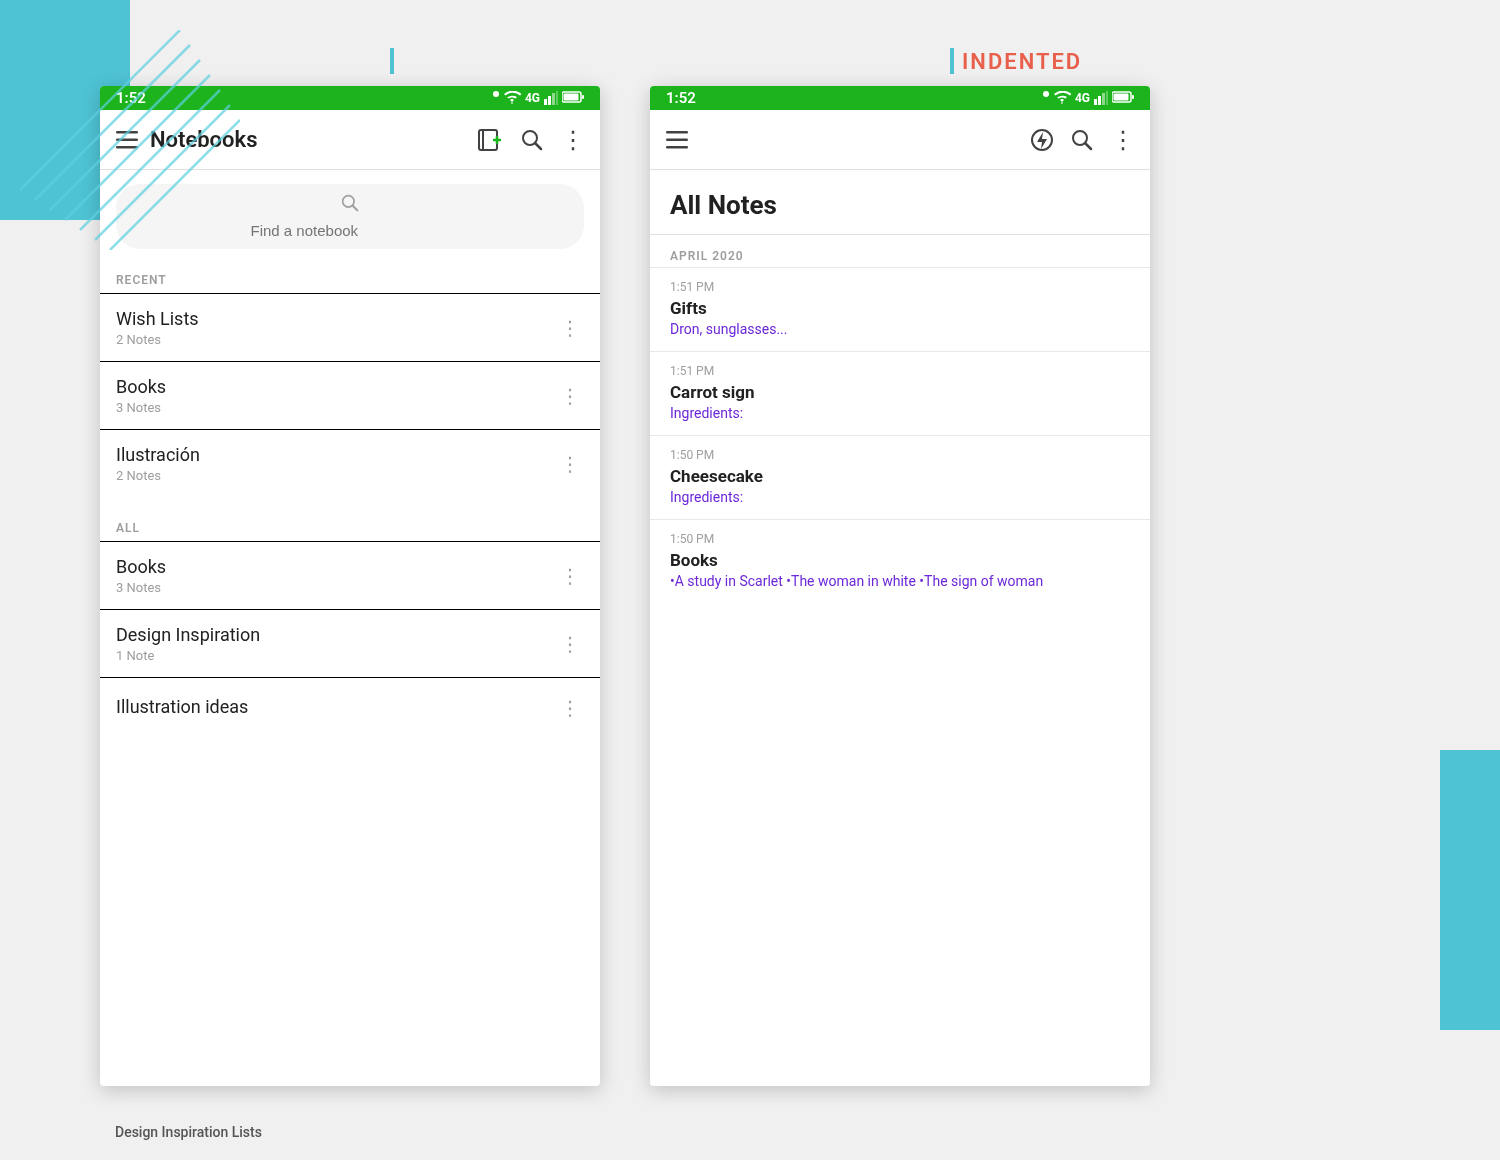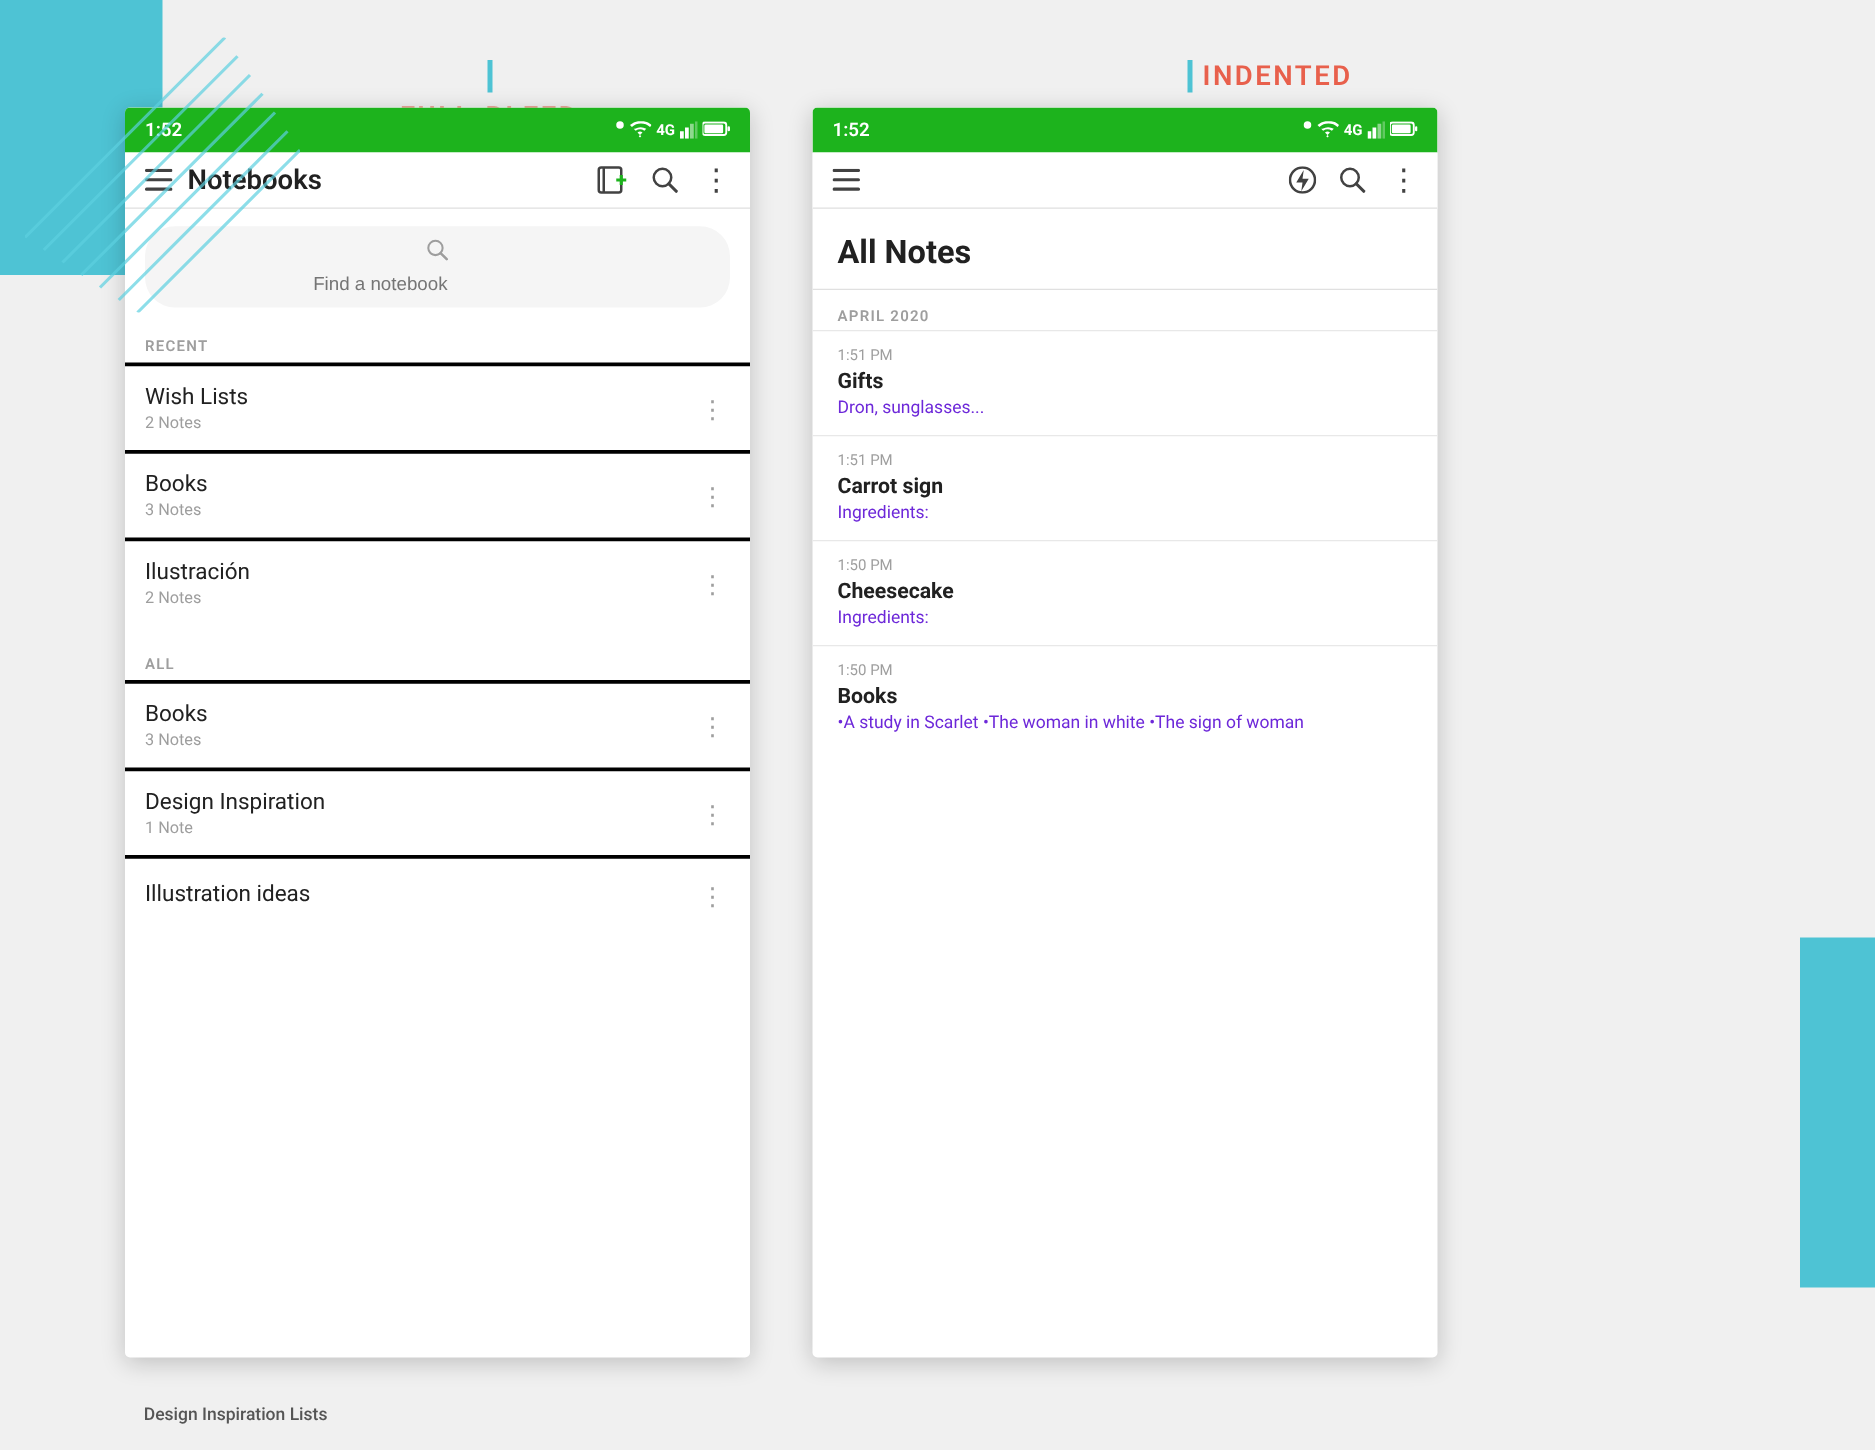--- a/index.html
+++ b/index.html
@@ -79,21 +79,21 @@
     .phone-right {
       left: 650px;
       width: 500px;
       height: 1000px;
     }
 
     
     .status-bar {
       background: #1db31d;
       color: white;
-      height: 36px;
+      height: 24px;
       display: flex;
       align-items: center;
       justify-content: space-between;
       padding: 0 16px;
       font-size: 15px;
       font-weight: 600;
     }
     .status-icons {
       display: flex;
       gap: 4px;
@@ -103,21 +103,21 @@
       width: 6px;
       height: 6px;
       border-radius: 50%;
       background: white;
       display: inline-block;
     }
 
     
     .toolbar {
       background: #fff;
-      height: 45px;
+      height: 60px;
       display: flex;
       align-items: center;
       padding: 0 16px;
       border-bottom: 1px solid #e0e0e0;
     }
     .toolbar-title {
       font-size: 22px;
       font-weight: 600;
       color: #212121;
       flex: 1;
@@ -161,21 +161,21 @@
     .section-header {
       padding: 10px 16px 6px;
       font-size: 12px;
       font-weight: 600;
       color: #9e9e9e;
       letter-spacing: 1px;
     }
 
     
     .notebook-item {
-      border-top: 3px solid #000000;
+      border-top: 1px solid #000000;
       padding: 14px 16px;
       display: flex;
       align-items: center;
       justify-content: space-between;
       background: #fff;
     }
     .notebook-info {}
     .notebook-name {
       font-size: 18px;
       font-weight: 400;

